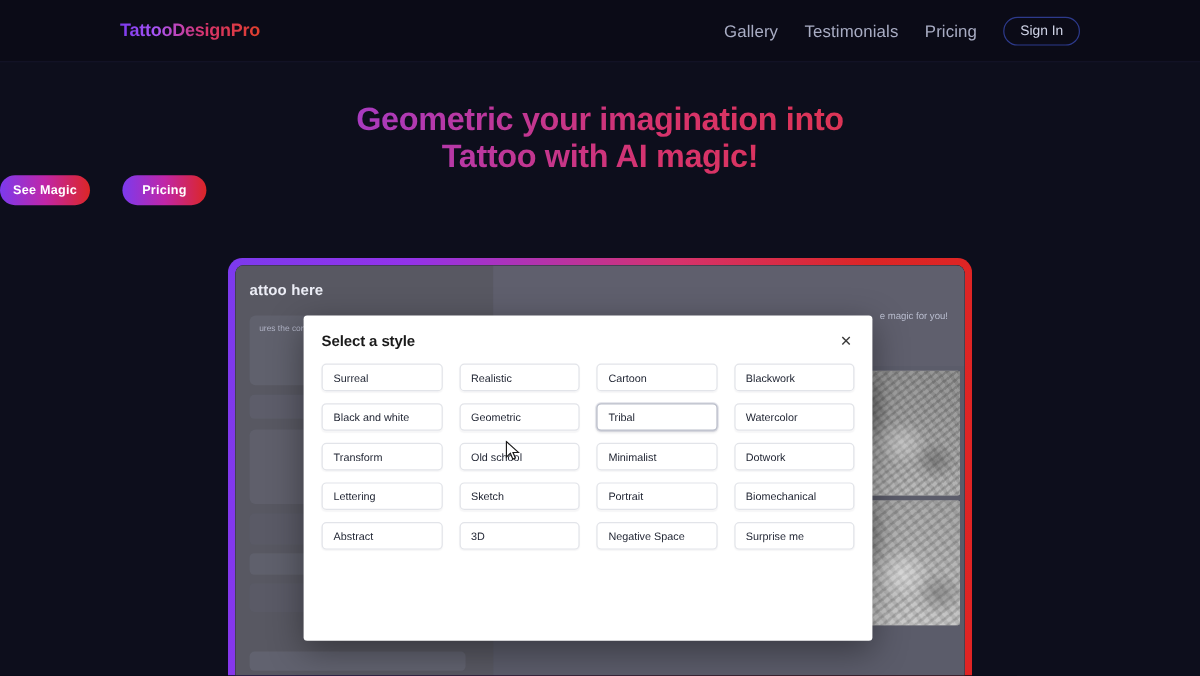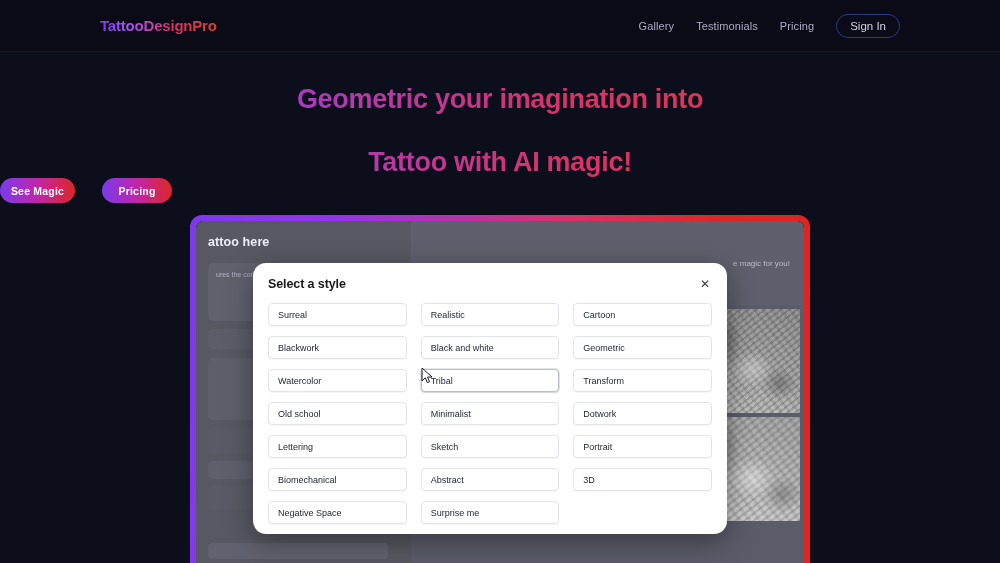--- a/index.html
+++ b/index.html
@@ -32,21 +32,21 @@
     font-weight: bold;
     letter-spacing: -0.2px;
     background: linear-gradient(90deg, #7c3aed 0%, #a855f7 25%, #d6336c 60%, #e0402c 100%);
     -webkit-background-clip: text;
     background-clip: text;
     color: transparent;
     -webkit-text-fill-color: transparent;
   }
   .nav { display: flex; align-items: center; gap: 22px; }
   .nav-link {
-    font-size: 11px;
+    font-size: 14px;
     color: #a9adc4;
     text-decoration: none;
     letter-spacing: 0.1px;
   }
   .signin-btn {
     font-size: 11.5px;
     color: #cfd3e6;
     background: transparent;
     border: 1px solid #2d3a8c;
     border-radius: 14px;
@@ -68,21 +68,20 @@
     line-height: 31px;
     letter-spacing: -0.3px;
     background: linear-gradient(90deg, #6d3df0 0%, #a03cd0 25%, #d6336c 55%, #e8372a 100%);
     -webkit-background-clip: text;
     background-clip: text;
     color: transparent;
     -webkit-text-fill-color: transparent;
   }
   .hero-line2 {
     display: block;
-    margin-top: 32px;
   }
   .hero-actions {
     display: flex; gap: 27px;
   }
   .cta {
     border: none;
     border-radius: 16px;
     color: #ffffff;
     font-size: 10.5px;
     font-weight: bold;
@@ -232,21 +231,21 @@
   .modal-overlay {
     position: absolute; inset: 0;
     background: rgba(255,255,255,0.30);
     pointer-events: none;
   }
   .modal {
     position: absolute;
     left: 253px; top: 263px;
     width: 474px; height: 271px;
     background: #ffffff;
-    border-radius: 13px;
+    border-radius: 3px;
     box-shadow: 0 8px 28px rgba(0,0,0,.38);
     padding: 14px 15px 0 15px;
     overflow: hidden;
   }
   .modal-head {
     display: flex; align-items: flex-start;
     justify-content: space-between;
     margin-bottom: 12px;
   }
   .modal-title {
@@ -257,21 +256,21 @@
   }
   .modal-close {
     background: none; border: none;
     font-size: 12px; color: #3a3a3a;
     cursor: pointer; line-height: 1;
     padding: 1px 2px;
     font-family: inherit;
   }
   .style-grid {
     display: grid;
-    grid-template-columns: repeat(3, 1fr);
+    grid-template-columns: repeat(4, 1fr);
     column-gap: 14px;
     row-gap: 10px;
   }
   .style-opt {
     height: 23px;
     background: #ffffff;
     border: 1px solid #e2e4e9;
     border-radius: 4px;
     display: flex; align-items: center;
     padding: 0 9px;
@@ -368,22 +367,22 @@
       <div class="modal-title">Select a style</div>
       <button class="modal-close">✕</button>
     </div>
     <div class="style-grid">
         <button class="style-opt">Surreal</button>
         <button class="style-opt">Realistic</button>
         <button class="style-opt">Cartoon</button>
         <button class="style-opt">Blackwork</button>
         <button class="style-opt">Black and white</button>
         <button class="style-opt">Geometric</button>
+        <button class="style-opt hovered">Tribal</button>
         <button class="style-opt">Watercolor</button>
-        <button class="style-opt hovered">Tribal</button>
         <button class="style-opt">Transform</button>
         <button class="style-opt">Old school</button>
         <button class="style-opt">Minimalist</button>
         <button class="style-opt">Dotwork</button>
         <button class="style-opt">Lettering</button>
         <button class="style-opt">Sketch</button>
         <button class="style-opt">Portrait</button>
         <button class="style-opt">Biomechanical</button>
         <button class="style-opt">Abstract</button>
         <button class="style-opt">3D</button>

